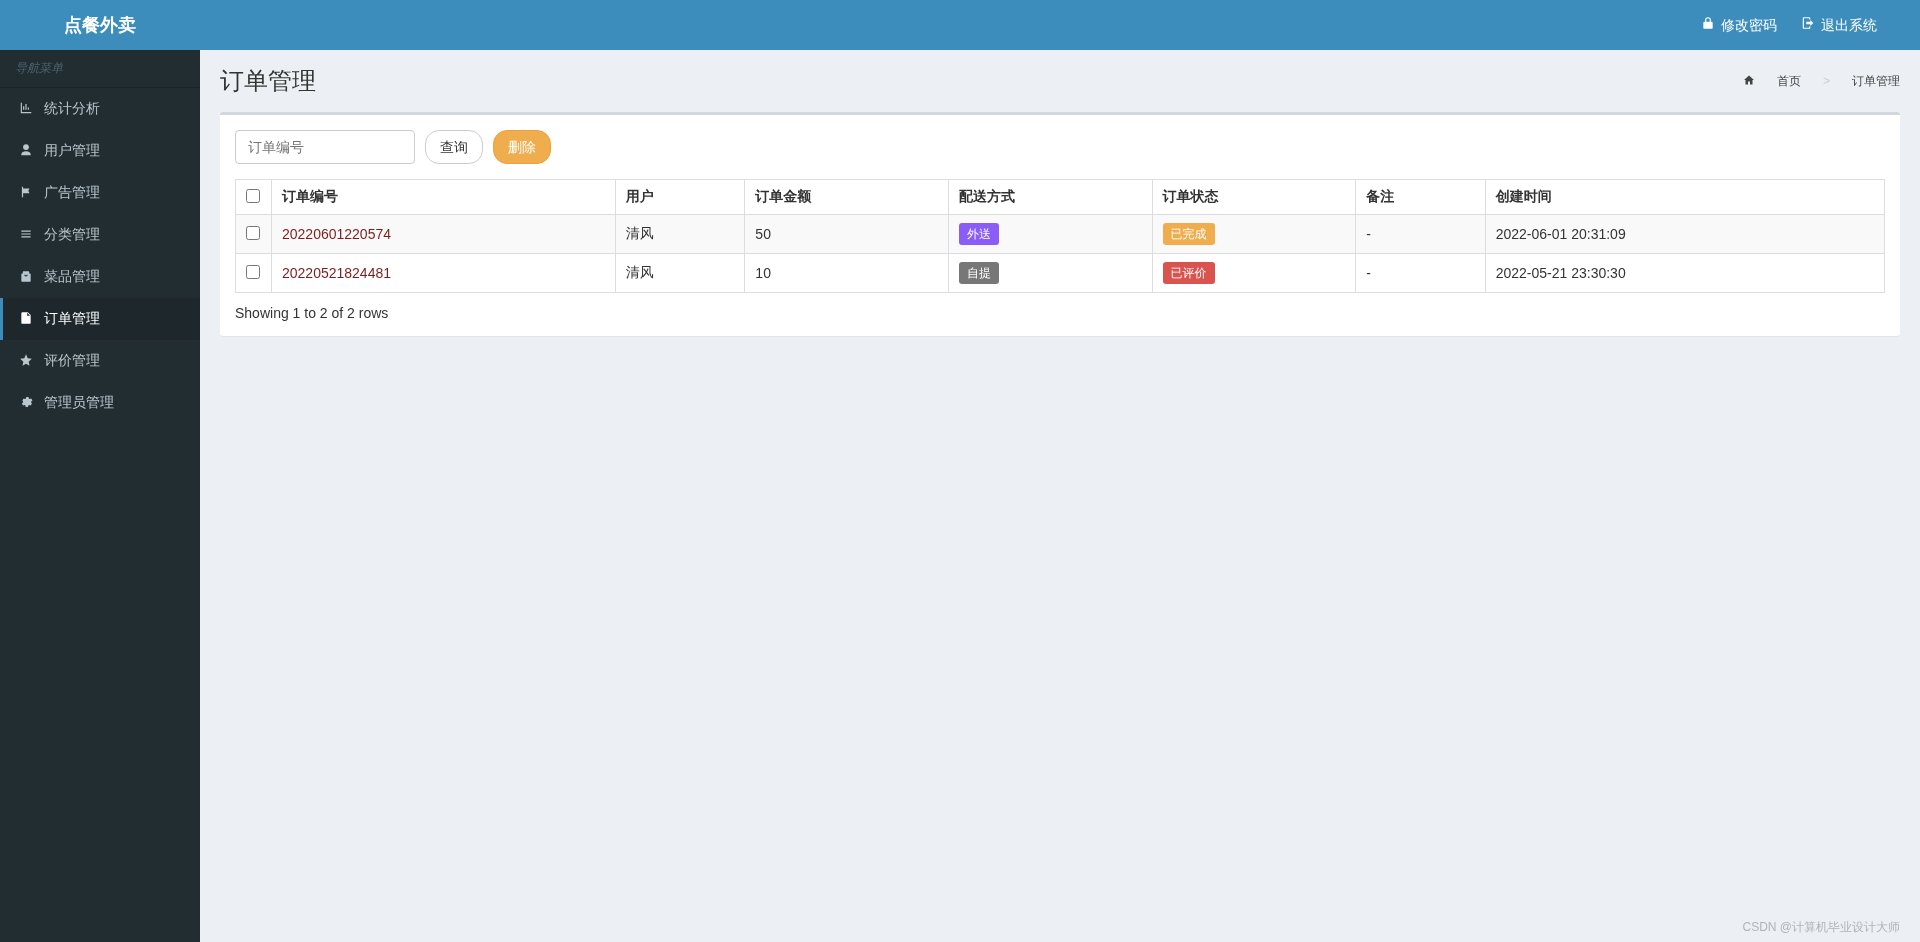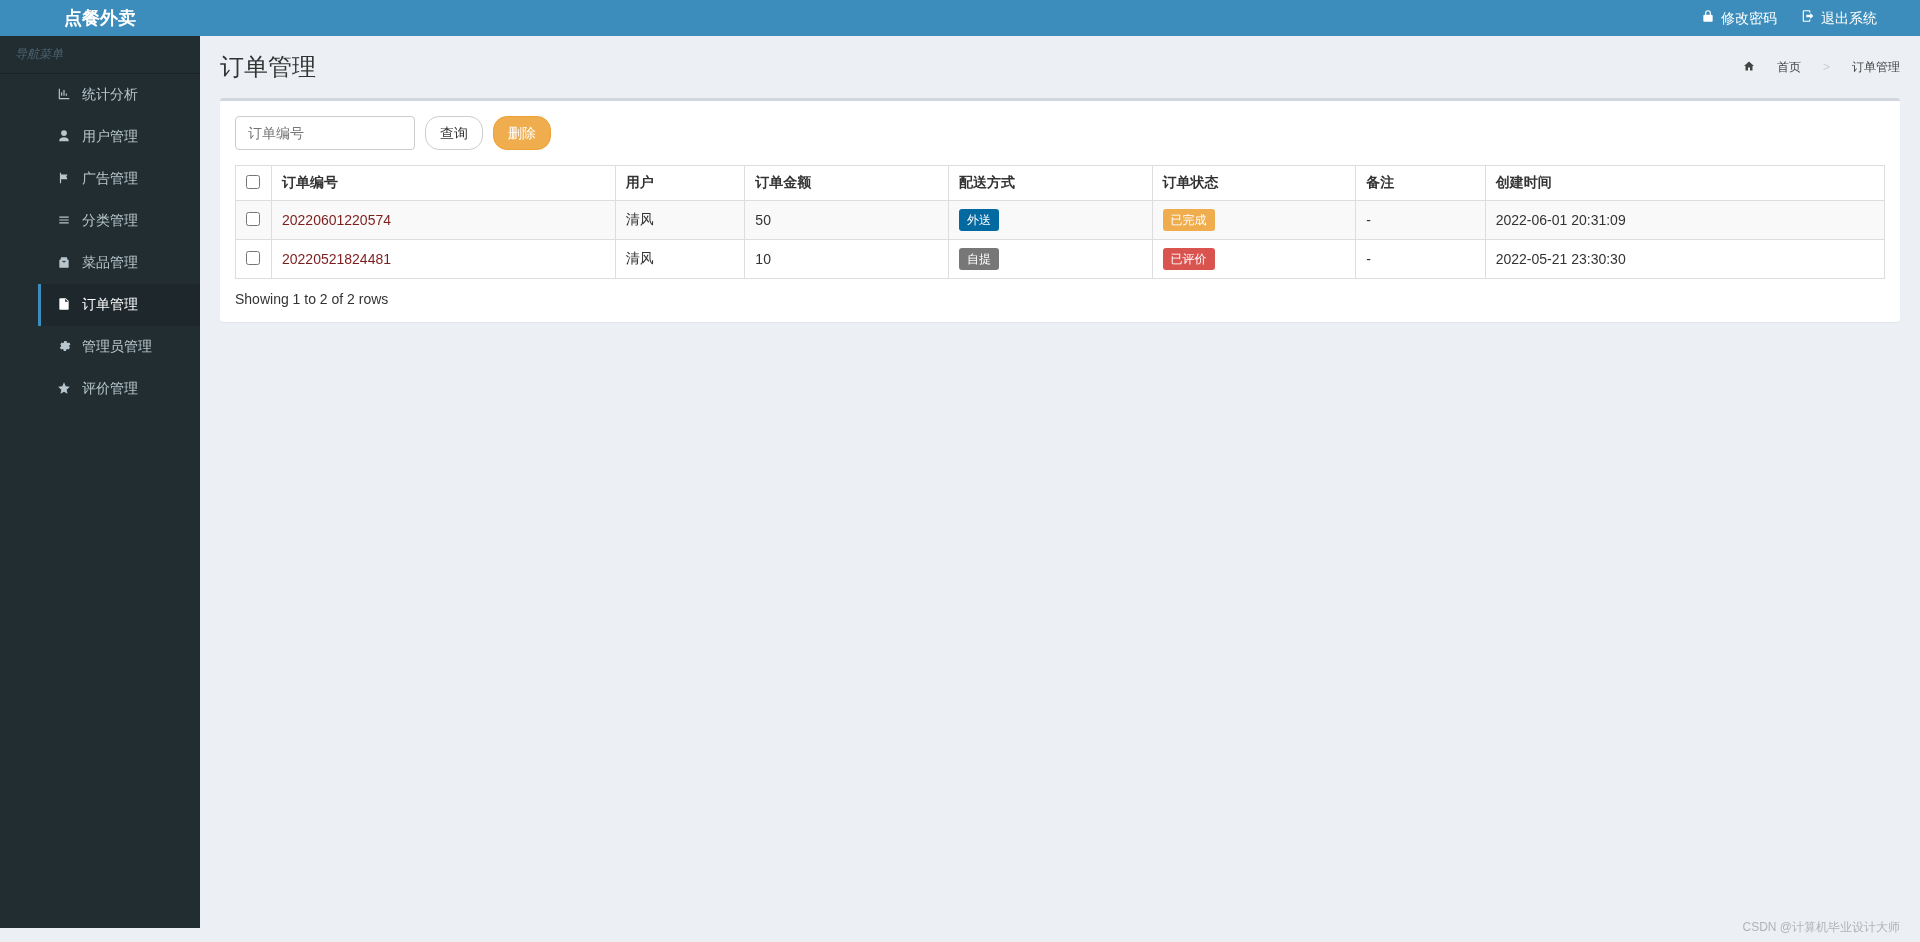--- a/index.html
+++ b/index.html
@@ -1,30 +1,30 @@
 <!DOCTYPE html>
 <html><head>
   <meta charset="utf-8">
   <style>
     * { margin: 0; padding: 0; box-sizing: border-box; }
     body { font-family: "Microsoft YaHei", "Helvetica Neue", Arial, sans-serif; font-size: 14px; background: #ecf0f5; color: #333; }
     
     
-    .main-header { height: 36px; background: #3c8dbc; display: flex; align-items: center; color: #fff; justify-content: center; }
+    .main-header { height: 50px; background: #3c8dbc; display: flex; align-items: center; color: #fff; justify-content: center; }
     .logo { width: 200px; text-align: center; font-size: 18px; font-weight: bold; line-height: 50px; }
     .navbar { flex: 1; display: flex; justify-content: flex-end; padding-right: 31px; }
     .navbar a { color: #fff; text-decoration: none; padding: 0 12px; line-height: 50px; font-size: 14px; display: inline-flex; align-items: center; gap: 6px; }
     
     
     .wrapper { display: flex; min-height: calc(100vh - 50px); }
     
     
     .sidebar { width: 200px; background: #222d32; color: #b8c7ce; min-height: 100%; }
     .sidebar-header { padding: 10px 15px; font-size: 12px; color: #4b646f; border-bottom: 1px solid #1a2226; font-style: italic; }
-    .sidebar ul { list-style: none; padding-left: 38px; }
+    .sidebar ul { list-style: none; }
     .sidebar li { border-left: 3px solid transparent; }
     .sidebar li a { display: flex; align-items: center; gap: 10px; padding: 12px 15px; color: #b8c7ce; text-decoration: none; font-size: 14px; }
     .sidebar li.active { border-left-color: #3c8dbc; background: #1e282c; }
     .sidebar li.active a { color: #fff; }
     .side-icon { width: 16px; display: inline-block; text-align: center; }
     
     
     .content-wrapper { flex: 1; background: #ecf0f5; padding: 0; }
     .content-header { padding: 15px 20px; display: flex; justify-content: space-between; align-items: center; }
     .content-header h1 { font-size: 24px; font-weight: 500; color: #333; }
@@ -48,21 +48,21 @@
     table.tbl { width: 100%; border-collapse: collapse; border: 1px solid #ddd; }
     table.tbl th, table.tbl td { padding: 8px 10px; border: 1px solid #ddd; text-align: left; vertical-align: middle; }
     table.tbl th { background: #fff; font-weight: bold; font-size: 14px; }
     table.tbl tbody tr:nth-child(odd) { background: #f9f9f9; }
     table.tbl a.link { color: #7f1d1d; text-decoration: none; }
     .check-col { width: 36px; text-align: center; }
     input[type=checkbox] { width: 14px; height: 14px; }
     
     
     .label { display: inline-block; padding: 2px 8px; font-size: 12px; color: #fff; border-radius: 3px; line-height: 18px; }
-    .label-info { background: #0369a1; }
+    .label-info { background: #8b5cf6; }
     .label-default { background: #777; }
     .label-warning { background: #f0ad4e; }
     .label-danger { background: #d9534f; }
     
     
     .pagination-info { margin-top: 12px; color: #333; font-size: 14px; }
     
     
     .watermark { position: fixed; right: 20px; bottom: 6px; font-size: 12px; color: #999; opacity: 0.7; }
     
@@ -156,34 +156,34 @@
                 <path d="M6 2h9l5 5v13a2 2 0 0 1-2 2H6a2 2 0 0 1-2-2V4a2 2 0 0 1 2-2zm8 1v5h5l-5-5z"></path>
               </svg>
           </span>
           <span>订单管理</span>
         </a>
       </li>
       <li>
         <a href="#">
           <span class="side-icon">
             <svg width="14" height="14" viewBox="0 0 24 24" fill="currentColor">
+                <path d="M12 2l2.9 6.9L22 10l-5.5 4.8L18 22l-6-3.6L6 22l1.5-7.2L2 10l7.1-1.1L12 2z"></path>
+              </svg>
+          </span>
+          <span>评价管理</span>
+        </a>
+      </li>
+      <li>
+        <a href="#">
+          <span class="side-icon">
+            <svg width="14" height="14" viewBox="0 0 24 24" fill="currentColor">
                 <path d="M12 8a4 4 0 1 0 4 4 4 4 0 0 0-4-4zm9 4a7.9 7.9 0 0 0-.1-1l2.1-1.6-2-3.5-2.5 1a8 8 0 0 0-1.7-1l-.4-2.6h-4l-.4 2.6a8 8 0 0 0-1.7 1l-2.5-1-2 3.5L7 11a7.9 7.9 0 0 0 0 2l-2.1 1.6 2 3.5 2.5-1a8 8 0 0 0 1.7 1l.4 2.6h4l.4-2.6a8 8 0 0 0 1.7-1l2.5 1 2-3.5L20.9 13a7.9 7.9 0 0 0 .1-1z"></path>
               </svg>
           </span>
           <span>管理员管理</span>
-        </a>
-      </li>
-      <li>
-        <a href="#">
-          <span class="side-icon">
-            <svg width="14" height="14" viewBox="0 0 24 24" fill="currentColor">
-                <path d="M12 2l2.9 6.9L22 10l-5.5 4.8L18 22l-6-3.6L6 22l1.5-7.2L2 10l7.1-1.1L12 2z"></path>
-              </svg>
-          </span>
-          <span>评价管理</span>
         </a>
       </li>
     </ul>
   </aside>
 
   <main class="content-wrapper">
     <div class="content-header">
       <h1>订单管理</h1>
       <div class="breadcrumb">
         <span>

